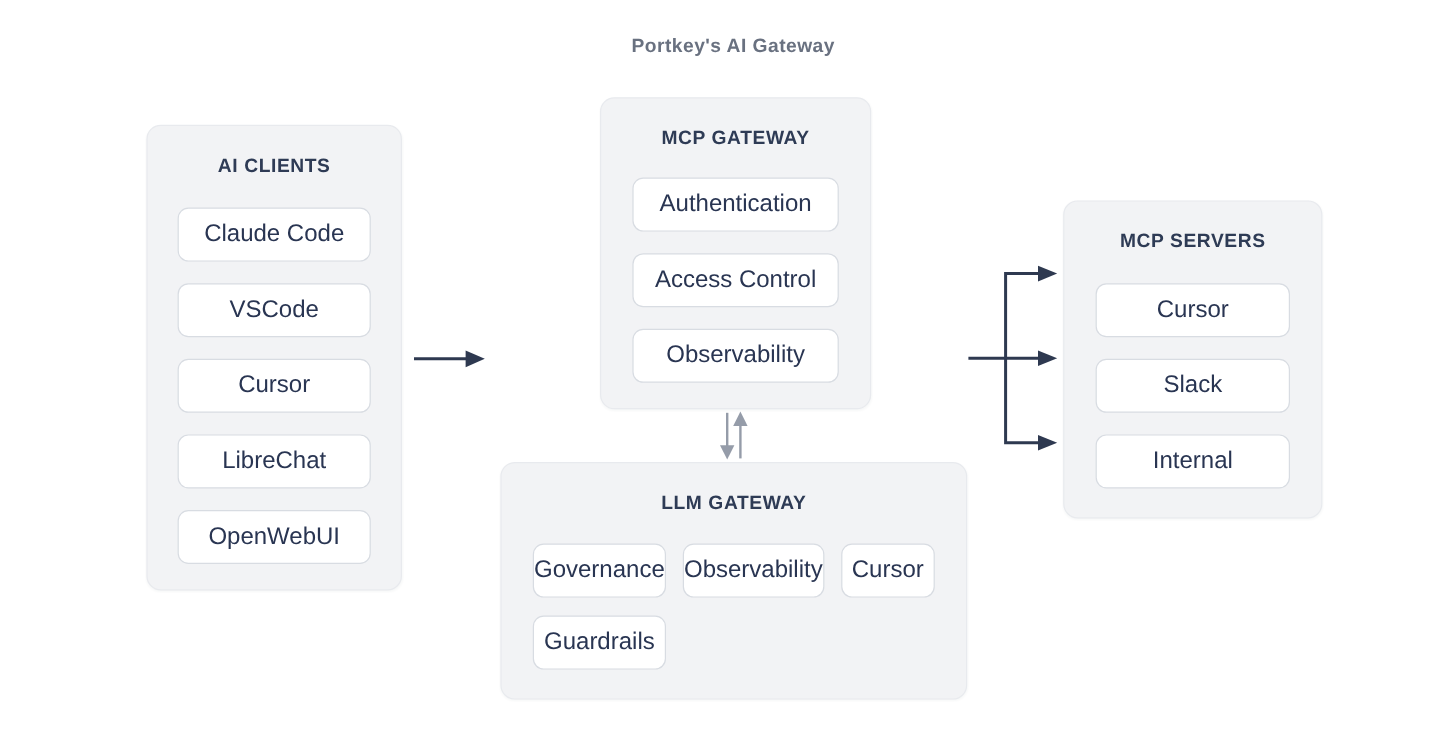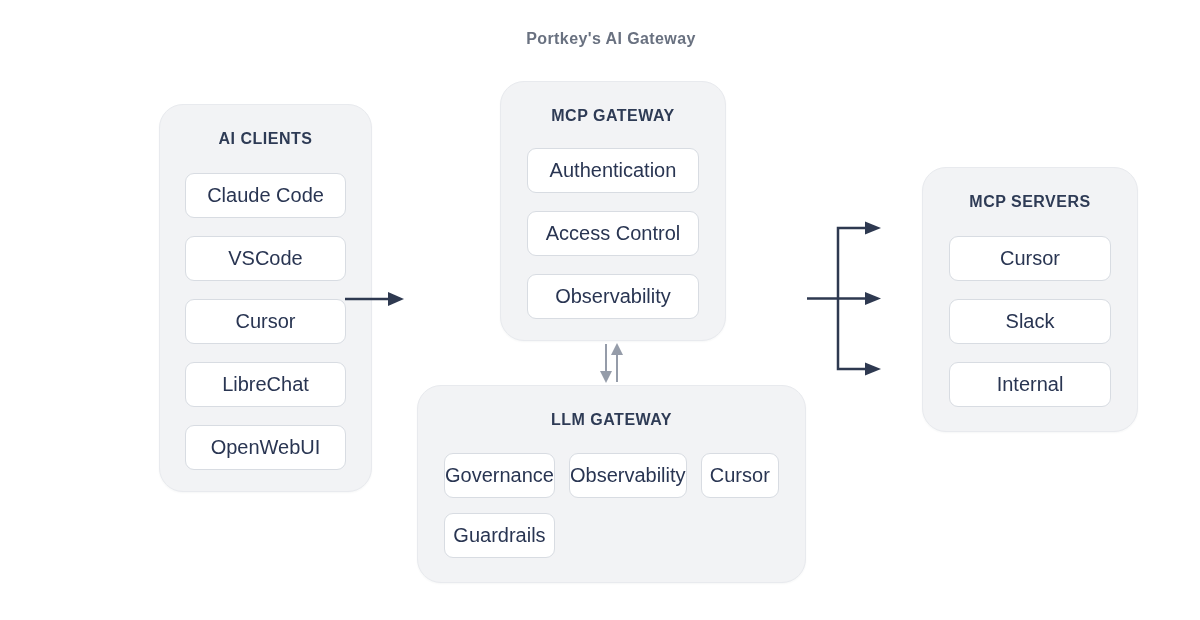--- a/index.html
+++ b/index.html
@@ -12,52 +12,52 @@
   }
   .diagram-title{
     position:absolute;top:30px;left:611px;transform:translateX(-50%);
     font-size:16px;font-weight:700;letter-spacing:0.4px;
     color:var(--title,#697180);white-space:nowrap;
   }
   .panel{
     position:absolute;
     background:var(--panel-bg,#f2f3f5);
     border:1px solid var(--panel-border,#e8eaee);
-    border-radius:24px;
+    border-radius:12px;
     box-shadow:0 1px 2px rgba(30,40,60,0.04);
     box-sizing:border-box;
   }
   .panel-heading{
     margin-top:24px;
     text-align:center;
     font-size:16px;font-weight:700;letter-spacing:0.5px;
     color:var(--heading,#2e3b55);
     line-height:20px;
   }
   .node-col{display:flex;flex-direction:column;gap:18px;}
   .node{
     height:45px;box-sizing:border-box;
     background:var(--item-bg,#ffffff);
     border:1px solid var(--item-border,#d8dce2);
     border-radius:9px;
     display:flex;align-items:center;justify-content:center;
     font-size:20px;color:var(--item-text,#293552);
     white-space:nowrap;
   }
-  #panel-ai-clients{left:122px;top:104px;width:213px;height:388px;margin-left:37px;}
+  #panel-ai-clients{left:122px;top:104px;width:213px;height:388px;}
   #panel-ai-clients .node-col{margin:24px 25px 0;text-align:right;}
   #panel-mcp-gateway{left:500px;top:81px;width:226px;height:260px;}
   #panel-mcp-gateway .node-col{margin:22px 26px 0;}
   #panel-llm-gateway{left:417px;top:385px;width:389px;height:198px;}
   #panel-llm-gateway .node-grid{
     margin:23px 26px 0;
     display:grid;grid-template-columns:1fr 1fr 1fr;
     column-gap:14px;row-gap:15px;
   }
-  #panel-mcp-servers{left:886px;top:167px;width:216px;height:265px;margin-left:36px;}
+  #panel-mcp-servers{left:886px;top:167px;width:216px;height:265px;}
   #panel-mcp-servers .node-col{margin:24px 26px 0;}
   .arrow-layer{
     position:absolute;left:0;top:0;width:1200px;height:620px;
     pointer-events:none;
   }
   .arrow-dark{stroke:var(--arrow-dark,#2e3950);}
   .arrow-dark-fill{fill:var(--arrow-dark,#2e3950);}
   .arrow-gray{stroke:var(--arrow-gray,#959ca9);}
   .arrow-gray-fill{fill:var(--arrow-gray,#959ca9);}
 </style>

